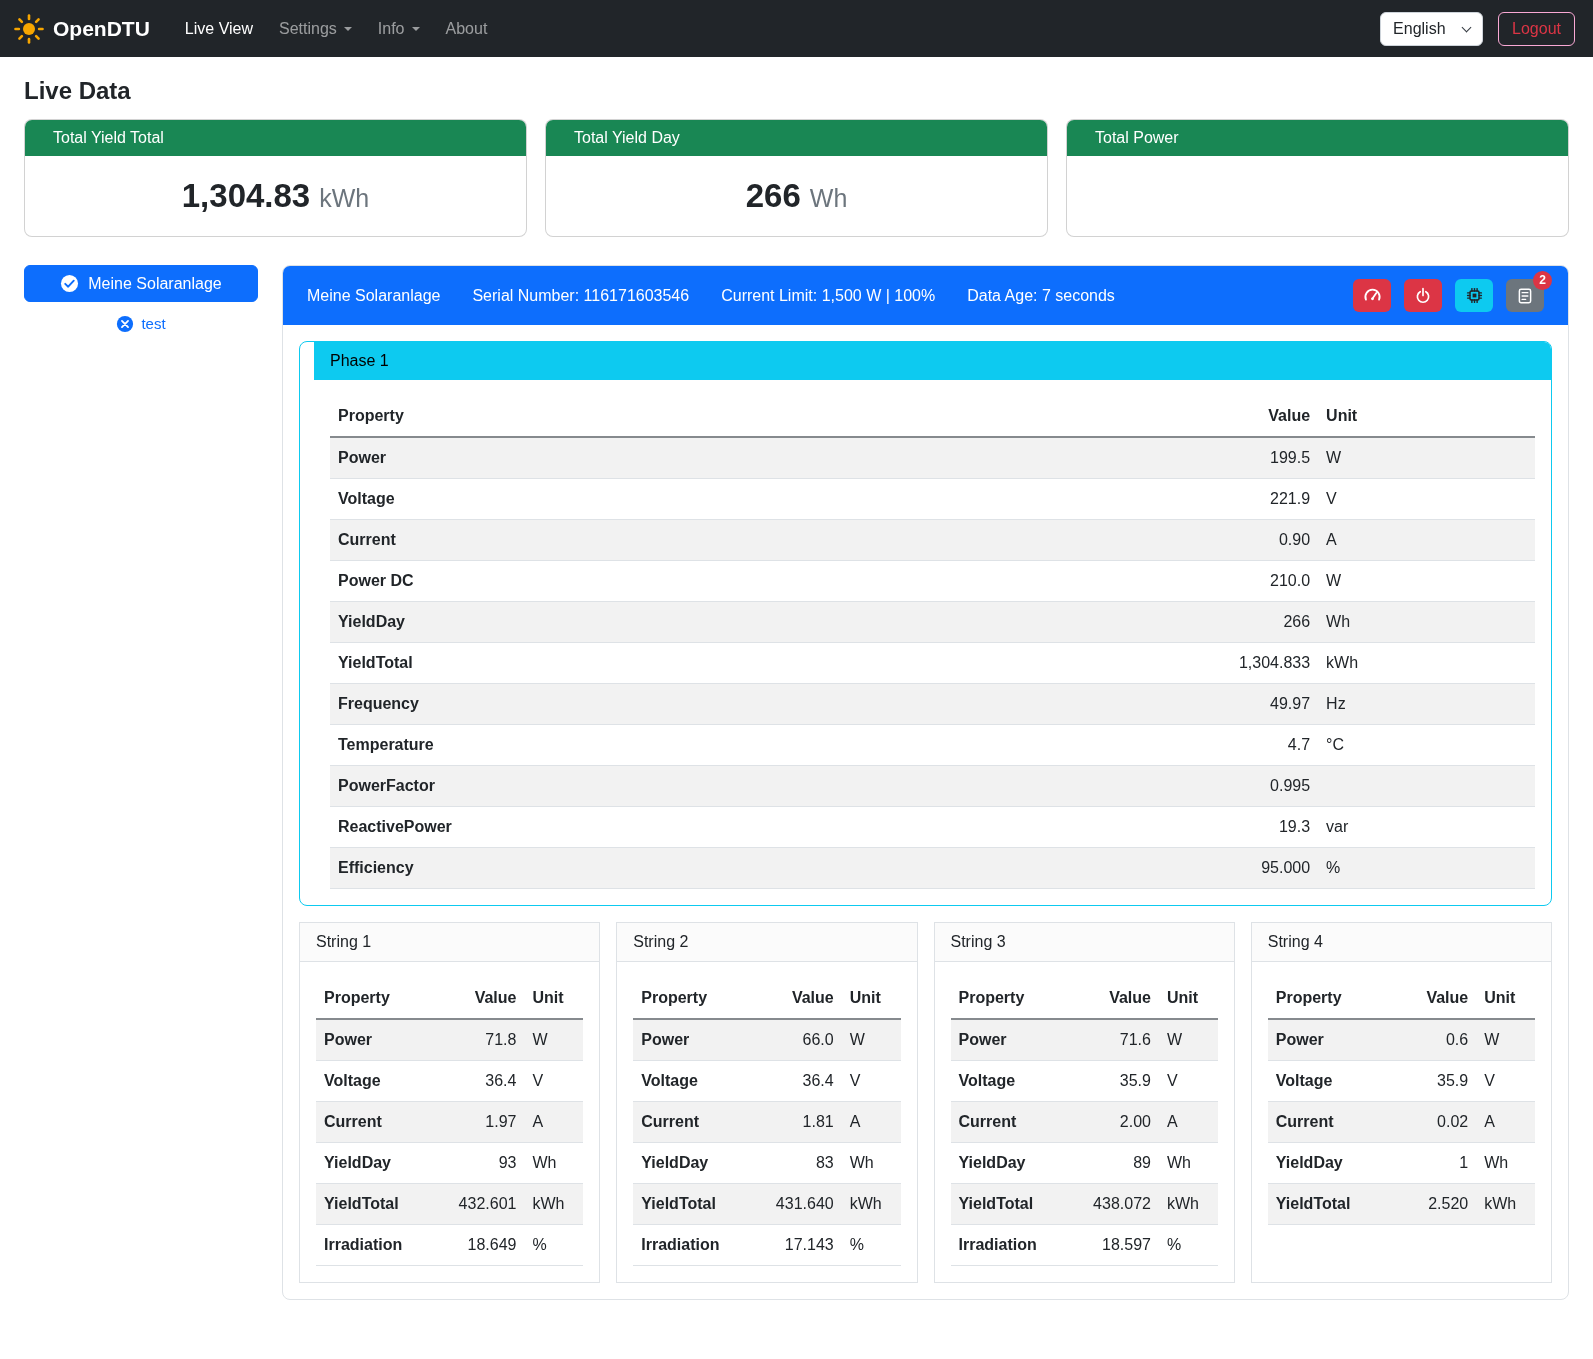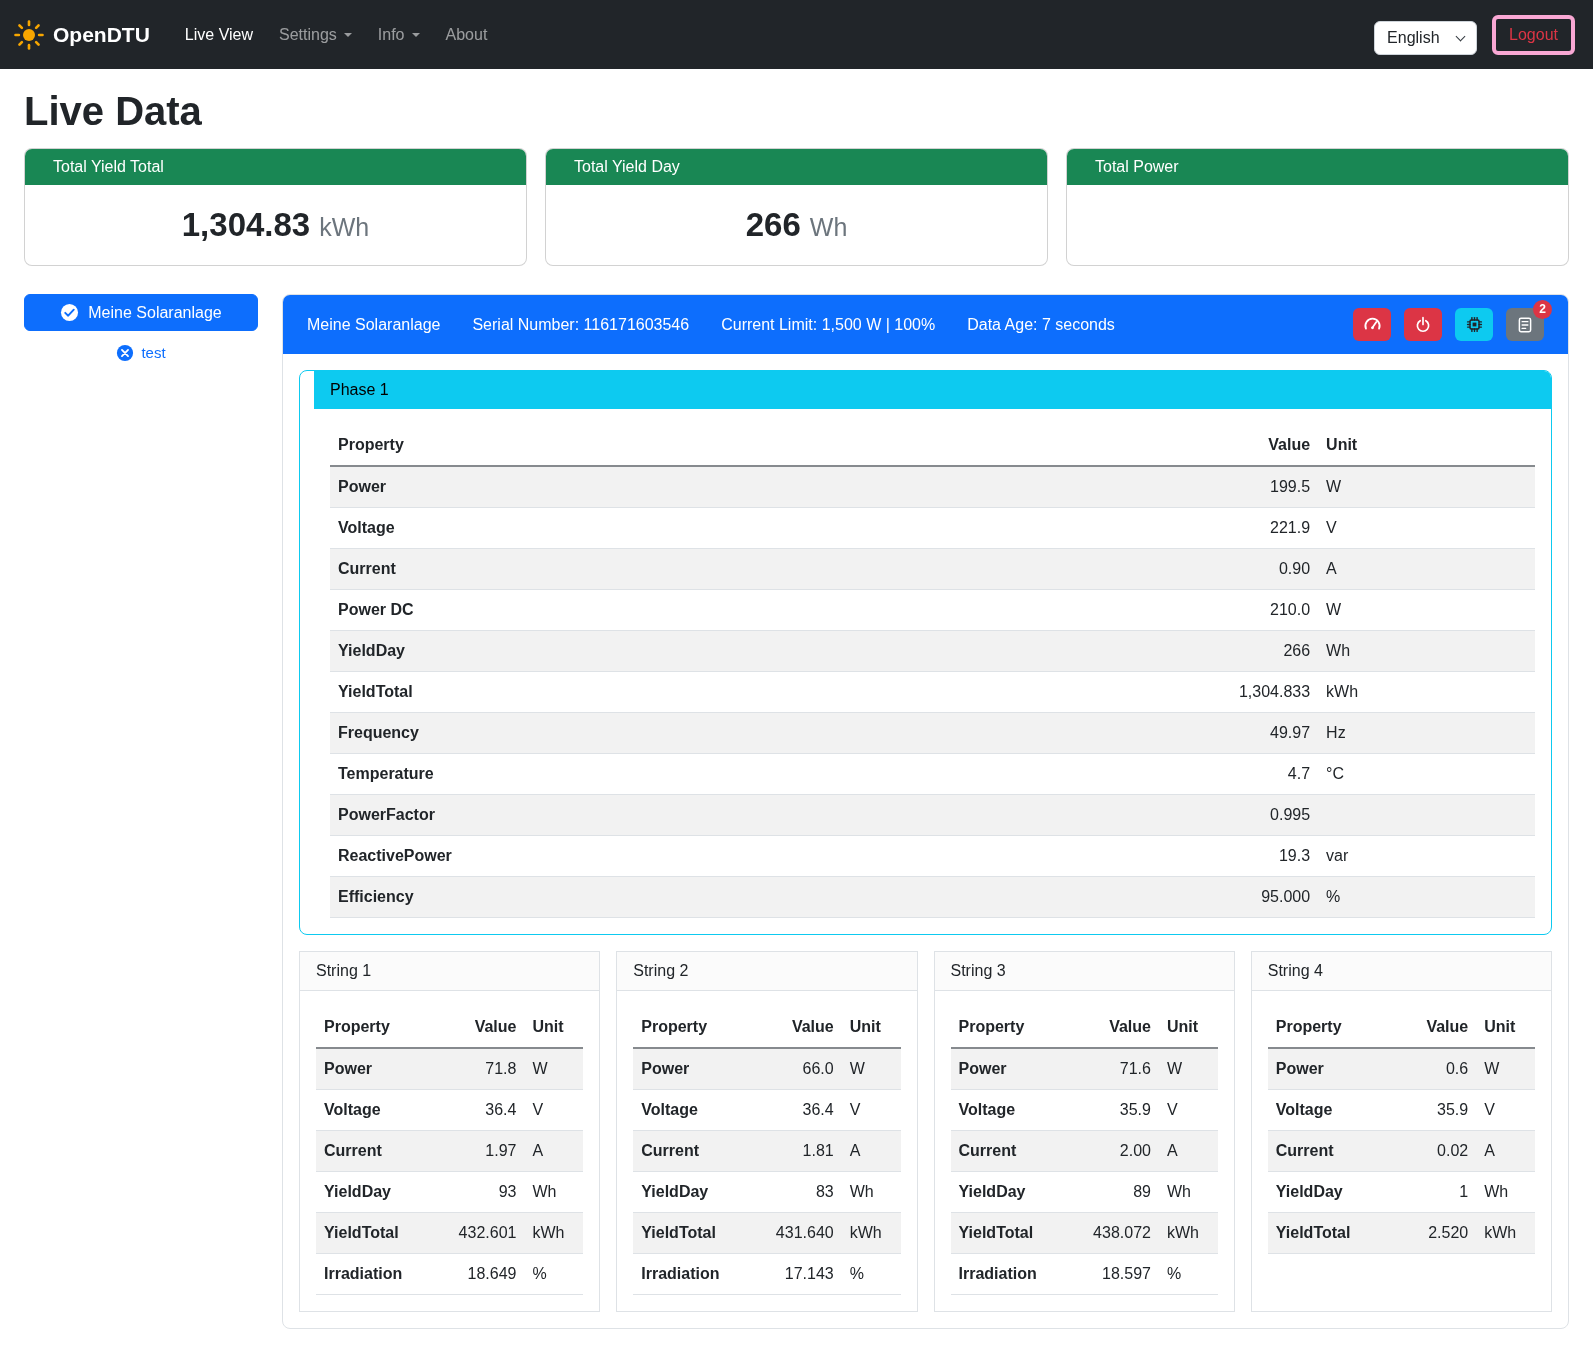--- a/index.html
+++ b/index.html
@@ -5,35 +5,35 @@
   * { box-sizing: border-box; margin: 0; padding: 0; }
   html,body { background:#fff; }
   body {
     width: 1593px; min-height: 1359px;
     font-family: "Liberation Sans", "DejaVu Sans", sans-serif;
     font-size: 16px; color: #212529;
   }
   a { text-decoration: none; }
 
   
-  .navbar { display:flex; align-items:center; background:#212529; height:69px; padding:0 14px; }
+  .navbar { display:flex; align-items:center; background:#212529; height:57px; padding:0 14px; }
   .brand { display:flex; align-items:center; gap:9px; color:#fff; font-size:21px; font-weight:600; margin-right:22px; cursor:pointer; }
   .brand-icon { display:flex; }
   .nav-links { display:flex; align-items:center; flex:1; }
   .nav-link { color:rgba(255,255,255,.55); padding:8px 13px; cursor:pointer; }
   .nav-link.active { color:#fff; }
   .caret { display:inline-block; margin-left:7px; vertical-align:3px; border-top:4px solid; border-right:4px solid transparent; border-left:4px solid transparent; }
   .nav-right { display:flex; align-items:flex-end; gap:15px; padding-right:4px; }
   .lang-select { display:flex; align-items:center; justify-content:space-between; min-width:103px; background:#fff; border:1px solid #ced4da; border-radius:6px; padding:7px 12px; color:#212529; cursor:pointer; }
   .chevron { width:7px; height:7px; border-right:1.7px solid #343a40; border-bottom:1.7px solid #343a40; transform:rotate(45deg); margin-left:10px; margin-top:-3px; }
-  .btn-outline-danger { background:transparent; border:4px solid #f9a8d4; color:#dc3545; border-radius:6px; padding:7px 13px; font-size:16px; cursor:pointer; font-family:inherit; }
+  .btn-outline-danger { background:transparent; border:1px solid #f9a8d4; color:#dc3545; border-radius:6px; padding:7px 13px; font-size:16px; cursor:pointer; font-family:inherit; }
 
   
   .content { padding: 0 24px; }
-  .page-title { font-size:40px; font-weight:600; margin:20px 0 14px; }
+  .page-title { font-size:24px; font-weight:600; margin:20px 0 14px; }
 
   .summary-row { display:flex; gap:18px; margin-bottom:28px; }
   .card { flex:1; border:1px solid rgba(0,0,0,.175); border-radius:8px; overflow:hidden; background:#fff; }
   .card-header-green { background:#198754; color:#fff; padding:9px 28px; }
   .summary-body { padding:21px 16px; text-align:center; }
   .big-value { font-size:33px; font-weight:700; }
   .big-unit { font-size:25px; color:#6c757d; margin-left:9px; font-weight:500; }
 
   .main-row { display:flex; gap:24px; align-items:flex-start; padding-bottom:30px; }
 

